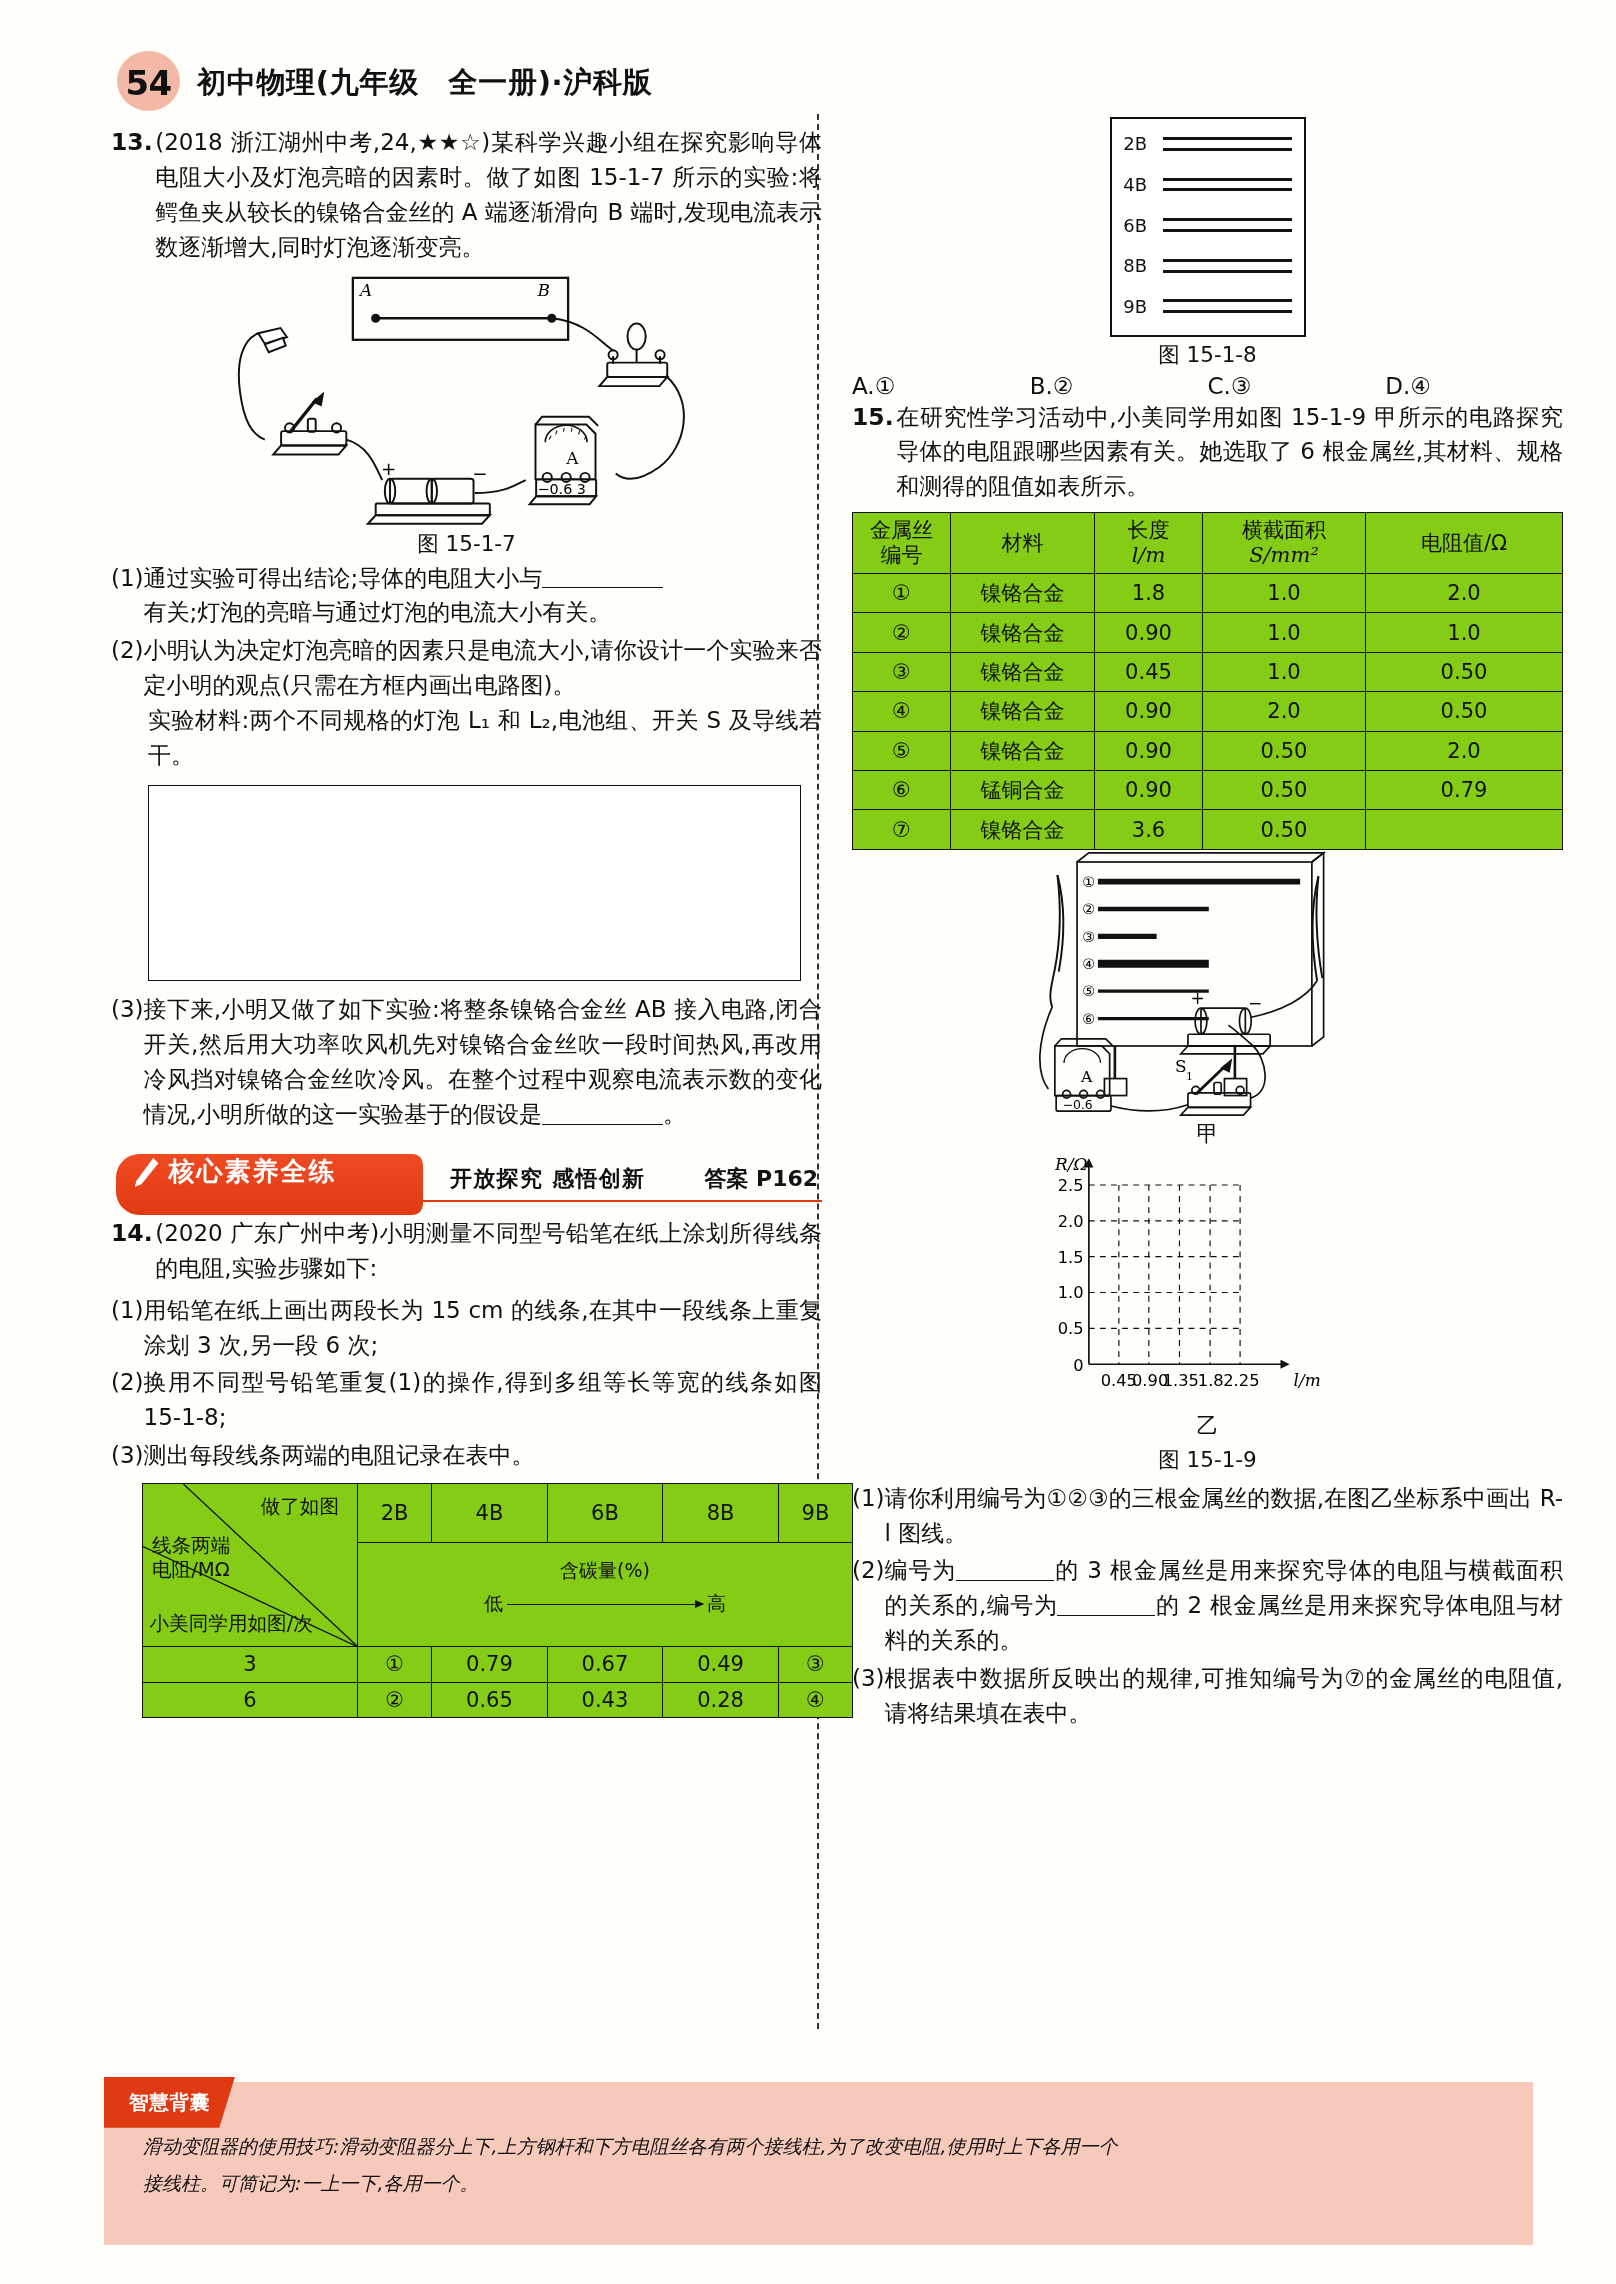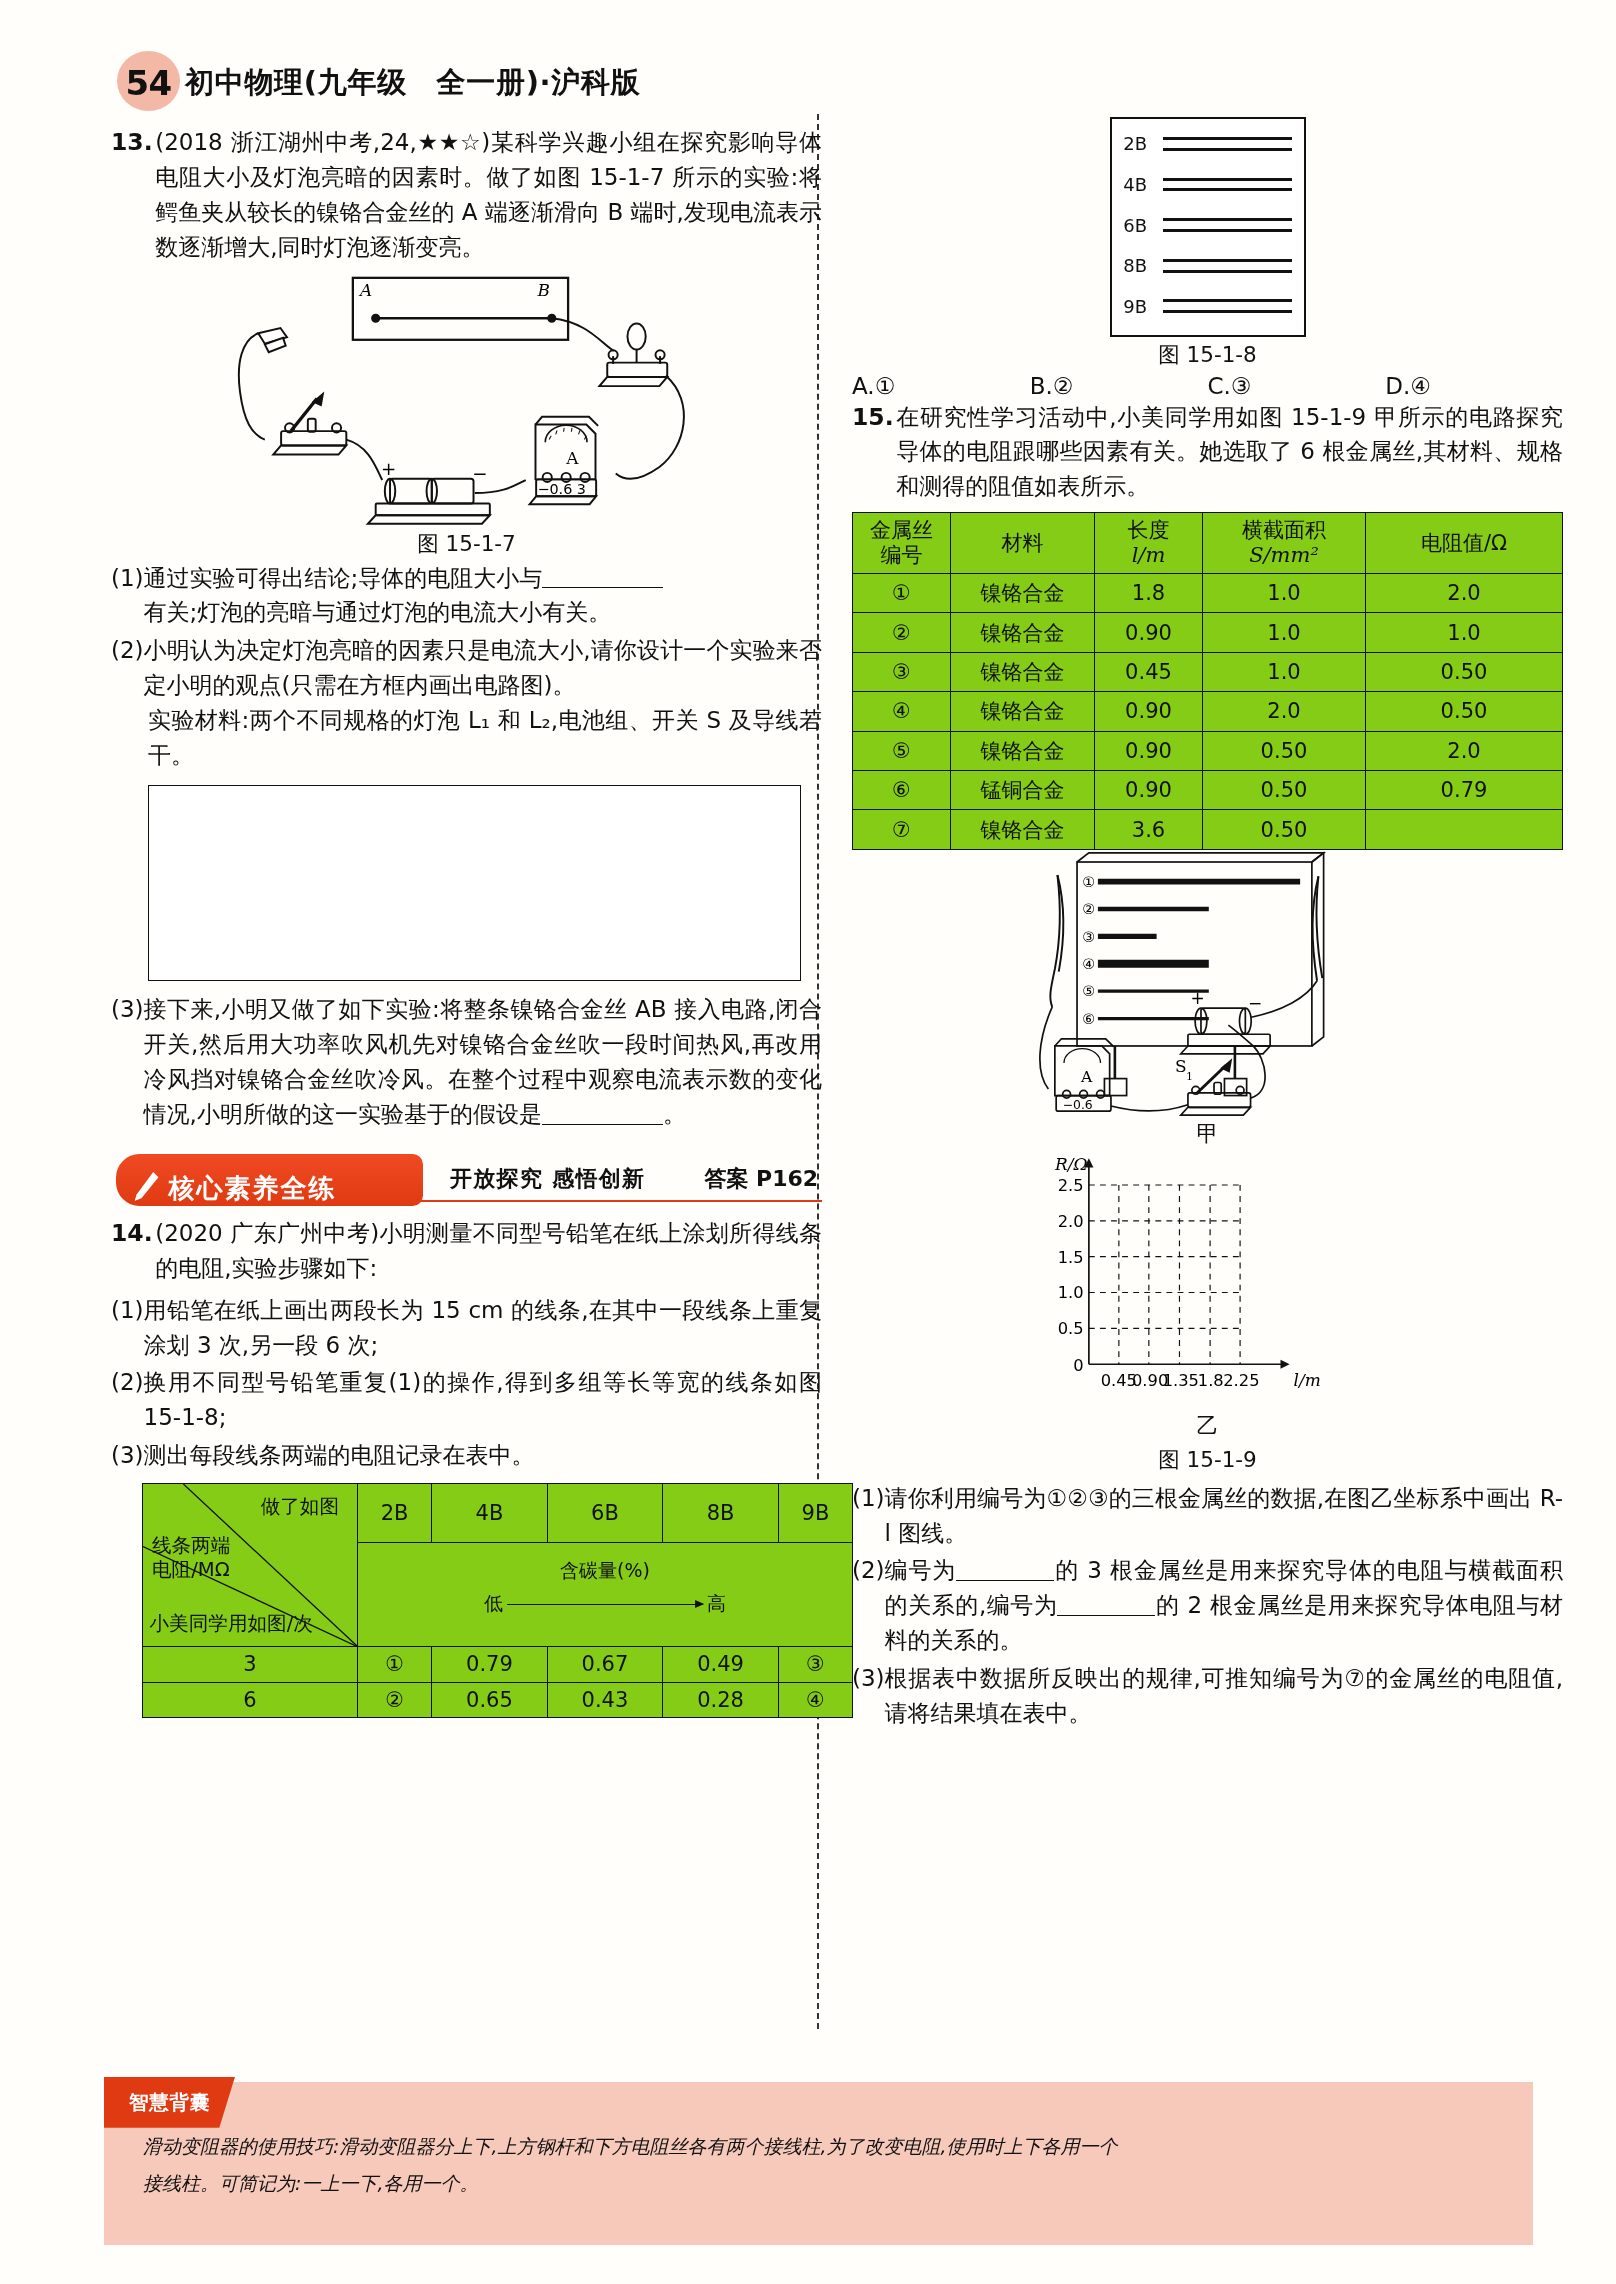--- a/index.html
+++ b/index.html
@@ -8,21 +8,21 @@
     width: 1616px; height: 2284px;
     background: #fffefb;
     font-family: "DejaVu Sans", "Liberation Sans", sans-serif;
     color: #111;
     position: relative;
     overflow: hidden;
   }
   .page { position: relative; width: 1616px; height: 2284px; padding: 0; }
 
   
-  .header { position: absolute; left: 117px; top: 51px; display: flex; align-items: center; gap: 5px; }
+  .header { position: absolute; left: 117px; top: 51px; display: flex; align-items: center; gap: 17px; }
   .pagenum-wrap { position: relative; width: 63px; height: 63px; display:flex; align-items:center; justify-content:center;}
   .pagenum-blob { position:absolute; left:0; top:0; width: 63px; height: 60px; background:#f4b9a6; border-radius: 50%; }
   .pagenum { position: relative; font-size: 34px; font-weight: 700; letter-spacing: -0.7px; color:#111;}
   .header-title { font-size: 29px; font-weight: 700; letter-spacing: 0.7px; white-space: nowrap; }
 
   
   .col { position: absolute; top: 117px; width: 711px; }
   .col-left  { left: 111px; }
   .col-right { left: 852px; }
   .divider { position:absolute; left: 817px; top: 114px; height: 1915px;
@@ -42,23 +42,23 @@
 
   
   .caption { text-align:center; font-size: 21.5px; margin-top: 2.6px; }
   .figbox { position: relative; }
 
   
   .answer-box { border: 1.6px solid #111; height: 196px; margin: 11.7px 0 11.7px 37px; width: 653px; background:#fff;}
 
   
   .banner { position: relative; margin: 22px 0 14.4px 0; height: 48px; }
-  .banner-pill { position:absolute; left: 5.2px; top: 0; height: 52px; width: 307px;
+  .banner-pill { position:absolute; left: 5.2px; top: 0; height: 61px; width: 307px;
                  background: linear-gradient(180deg,#f04a23,#e03a12);
-                 border-radius: 23.5px 10.4px 10.4px 23.5px; display:flex; align-items:flex-end; }
+                 border-radius: 23.5px 10.4px 10.4px 23.5px; display:flex; align-items:flex-start; }
   .banner-pen { width: 38px; height: 38px; margin-left: 10.4px; position: relative; }
   .banner-pen svg { display:block; }
   .banner-title { color:#fff; font-size: 26px; font-weight: 700; letter-spacing: 2px; margin-left: 3.9px;}
   .banner-sub { position:absolute; left: 339px; top: 10.4px; font-size: 22px; font-weight:700; letter-spacing: 1.3px; }
   .banner-ans { position:absolute; right: 3.9px; top: 10.4px; font-size: 22px; font-weight:700; }
   .banner-rule { position:absolute; left: 300px; right: 0; bottom: 0; border-bottom: 2px solid #e03a12; }
 
   
   table.grid { border-collapse: collapse; width: 100%; font-size: 21px; background: #84cc16; }
   table.grid th, table.grid td { border: 1.3px solid #111; text-align:center; padding: 5.2px 2.6px; font-weight: 400; }

